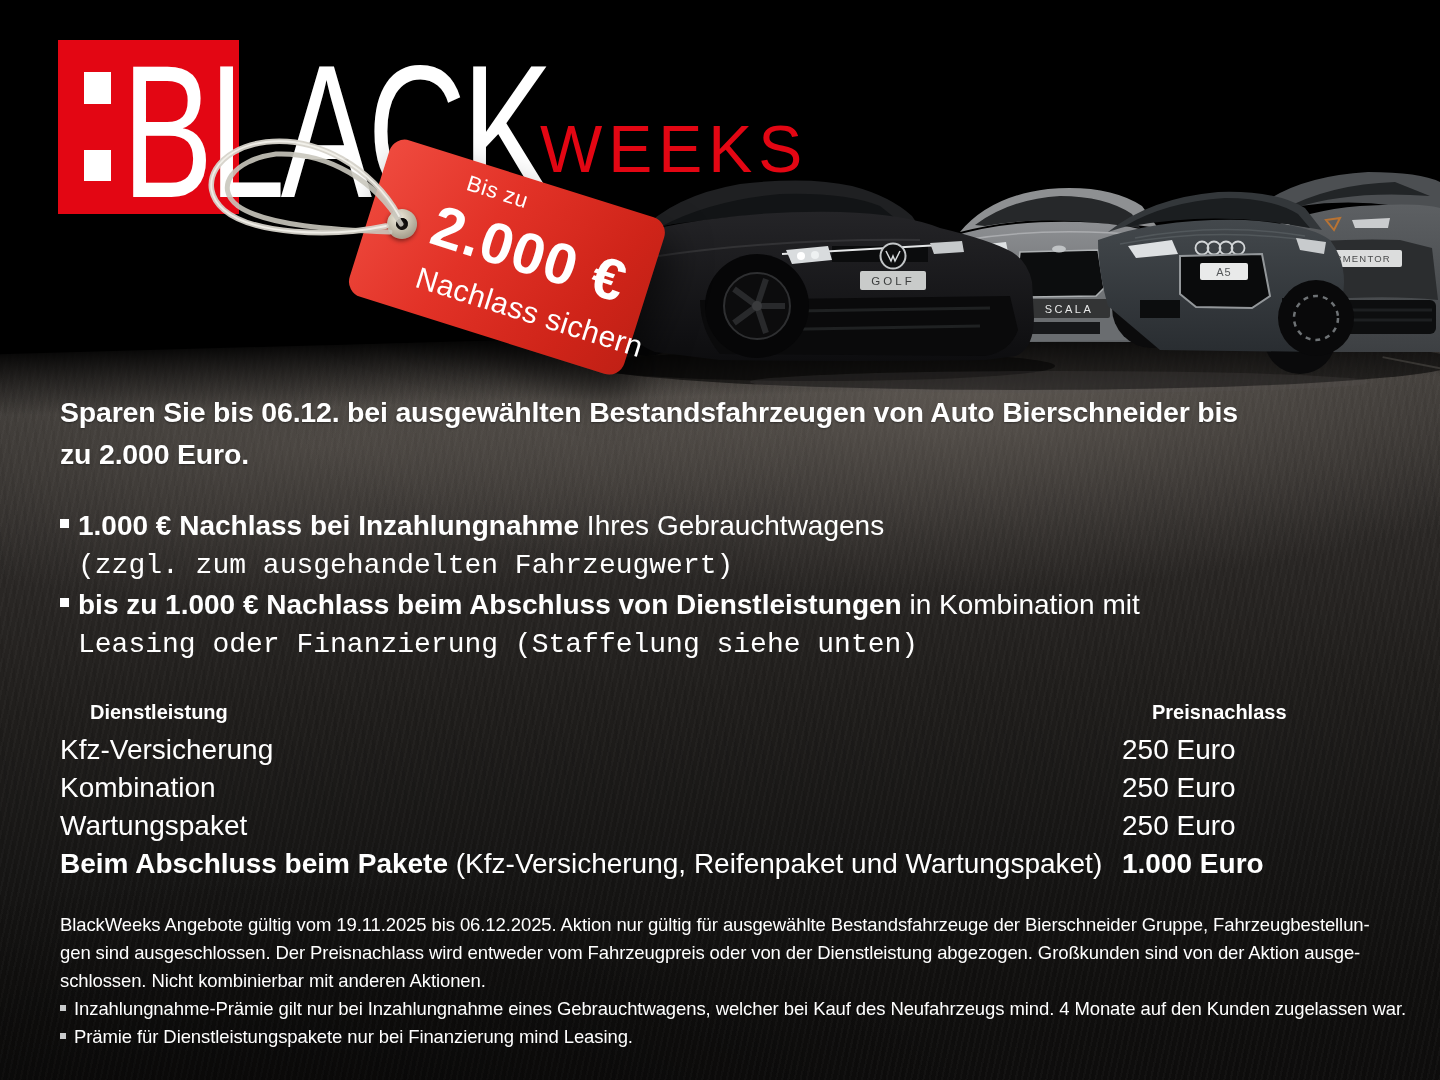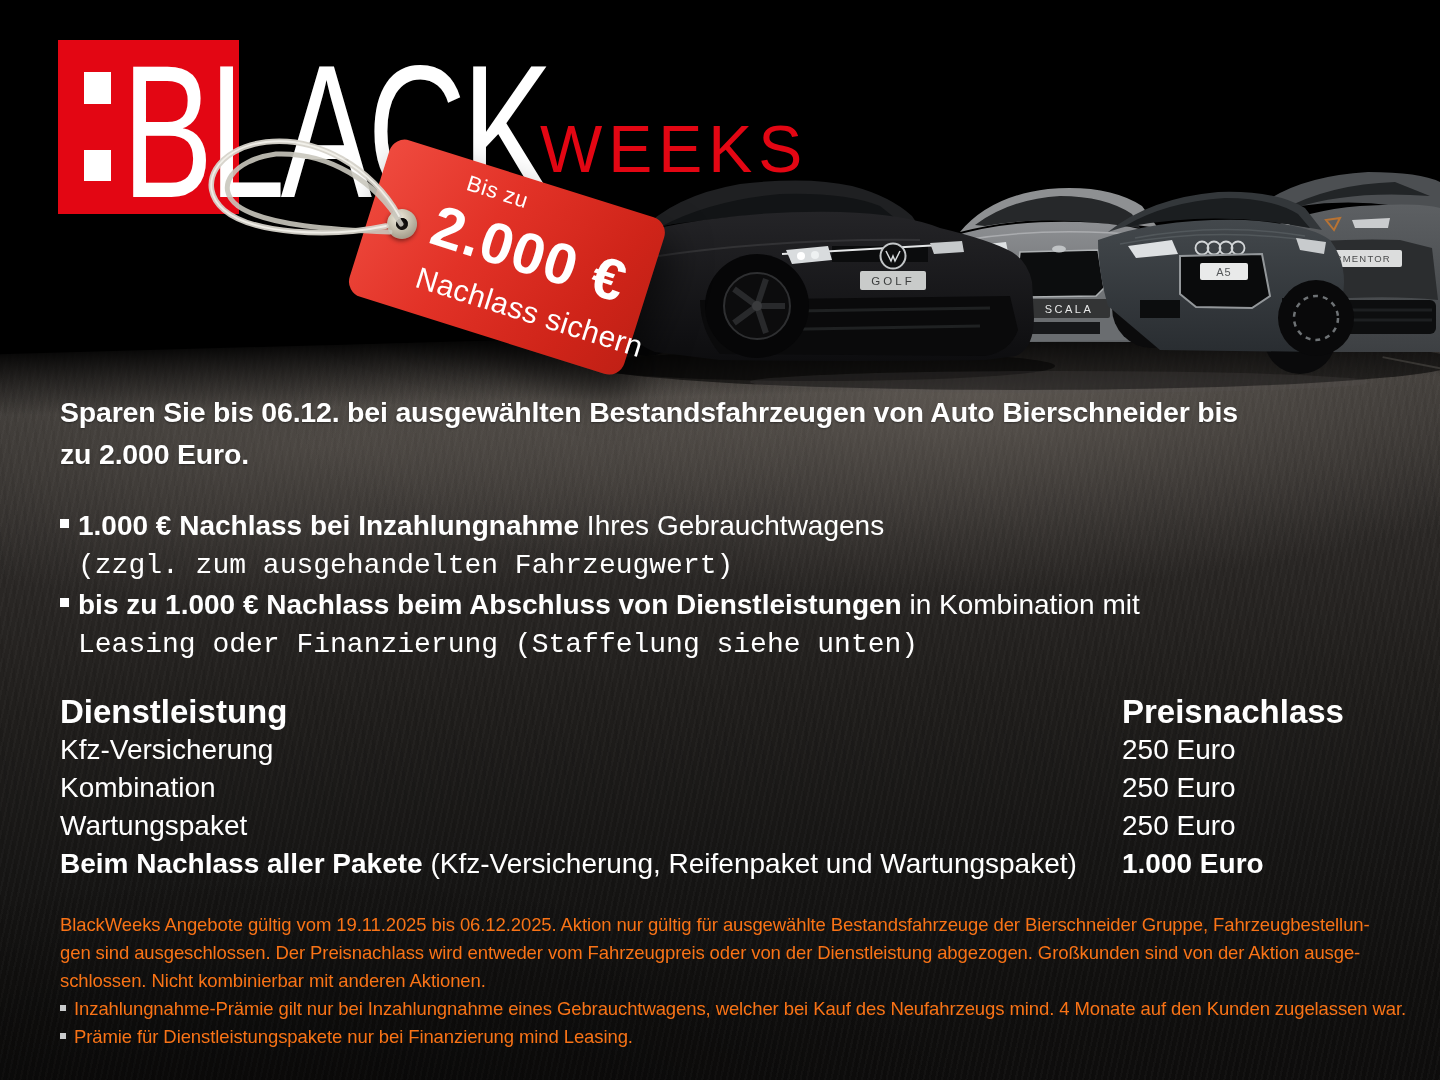--- a/index.html
+++ b/index.html
@@ -56,23 +56,23 @@
   
   .content { position:absolute; inset:0; z-index:5; color:#fff; }
   .line { white-space:nowrap; }
   .headline { position:absolute; left:60px; top:391px; font-size:28.5px; font-weight:bold;
     line-height:42px; letter-spacing:-.2px; text-shadow:0 1px 2px rgba(0,0,0,.4); }
   .bullets { position:absolute; left:60px; top:506px; font-size:28px; line-height:39.5px; }
   .bsq { display:inline-block; width:9px; height:9px; background:#fff; margin-right:9px; vertical-align:7px; }
   .indent { padding-left:18px;font-family:Liberation Mono, monospace; }
   .table-left  { position:absolute; left:60px;   top:693px; font-size:28px; line-height:38px; }
   .table-right { position:absolute; left:1122px; top:693px; font-size:28px; line-height:38px; }
-  .th { font-weight:bold; font-size:33px; }
+  .th { font-weight:bold; font-size:20px;margin-left:30px; }
   .fineprint { position:absolute; left:60px; top:911px; font-size:18.5px; line-height:28px;
-    color:#f97316; letter-spacing:-.1px; }
+    color:#ffffff; letter-spacing:-.1px; }
   .fsq { display:inline-block; width:6px; height:6px; background:#c9cbcc; margin-right:8px; vertical-align:4px; }
   b { font-weight:bold; }
 </style>
 </head>
 <body>
 
 <div class="canvas">
 
   <div class="floor"></div>
   <div class="floor-scratch"></div>
@@ -224,21 +224,21 @@
       <div class="line indent">(zzgl. zum ausgehandelten Fahrzeugwert)</div>
       <div class="line"><span class="bsq"></span><b>bis zu 1.000 € Nachlass beim Abschluss von Dienstleistungen</b><span> in Kombination mit</span></div>
       <div class="line indent">Leasing oder Finanzierung (Staffelung siehe unten)</div>
     </div>
 
     <div class="table-left">
       <div class="line th">Dienstleistung</div>
       <div class="line">Kfz-Versicherung</div>
       <div class="line">Kombination</div>
       <div class="line">Wartungspaket</div>
-      <div class="line"><b>Beim Nachlass aller Pakete</b><span> (Kfz-Versicherung, Reifenpaket und Wartungspaket)</span></div>
+      <div class="line"><b>Beim Abschluss beim Pakete</b><span> (Kfz-Versicherung, Reifenpaket und Wartungspaket)</span></div>
     </div>
 
     <div class="table-right">
       <div class="line th">Preisnachlass</div>
       <div class="line">250 Euro</div>
       <div class="line">250 Euro</div>
       <div class="line">250 Euro</div>
       <div class="line"><b>1.000 Euro</b></div>
     </div>
 

